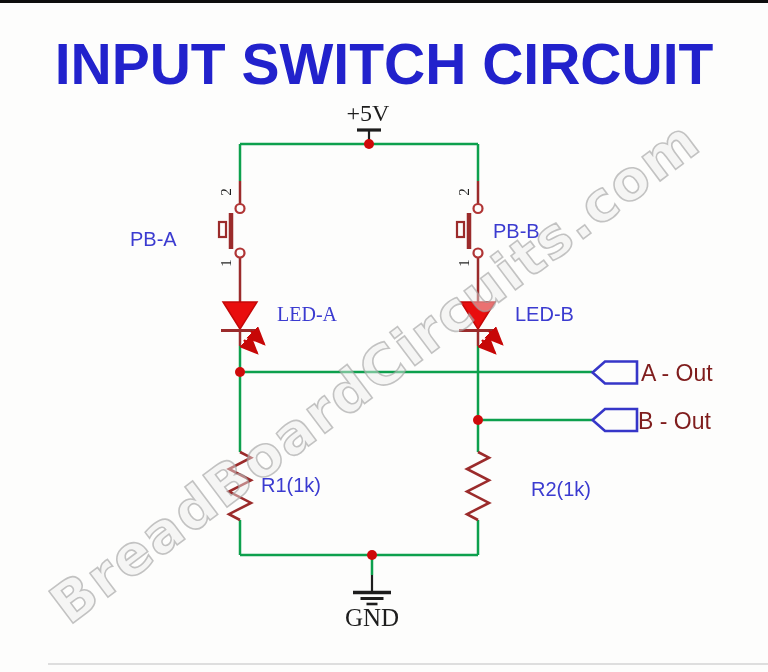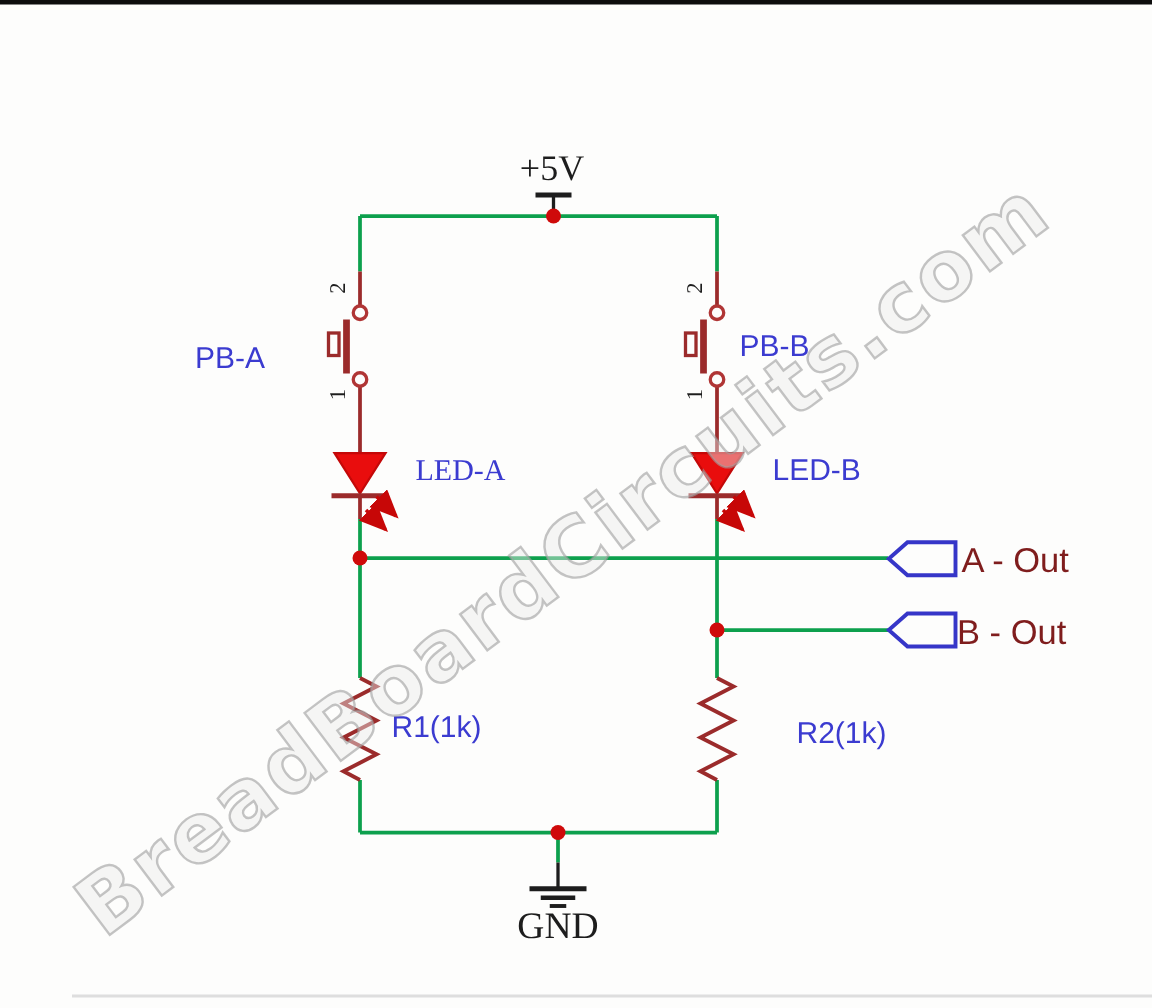--- a/index.html
+++ b/index.html
@@ -34,20 +34,21 @@
   }
 </style>
 </head>
 <body>
 
 <div class="canvas">
 
   <div class="topbar"></div>
   <div class="bottomline"></div>
 
+  <div class="title">INPUT SWITCH CIRCUIT</div>
 
   <svg class="svgwrap" width="768" height="672" viewBox="0 0 768 672" xmlns="http://www.w3.org/2000/svg">
     <defs>
       <marker id="arrowhead" markerWidth="9" markerHeight="8" refX="7" refY="3.5" orient="auto">
         <path d="M0,0 L8,3.5 L0,7 Z" fill="#c70707"></path>
       </marker>
     </defs>
 
     <g stroke="#0da04d" stroke-width="2.5" fill="none">
       <path d="M240,144 H478"></path>

